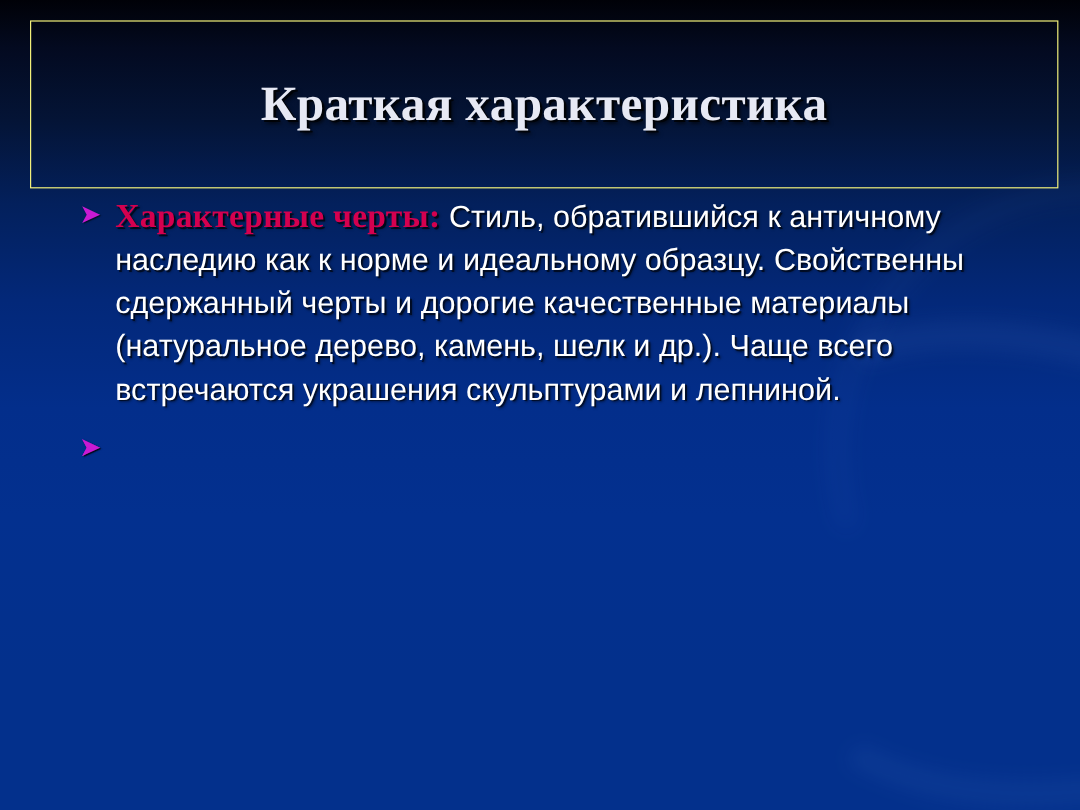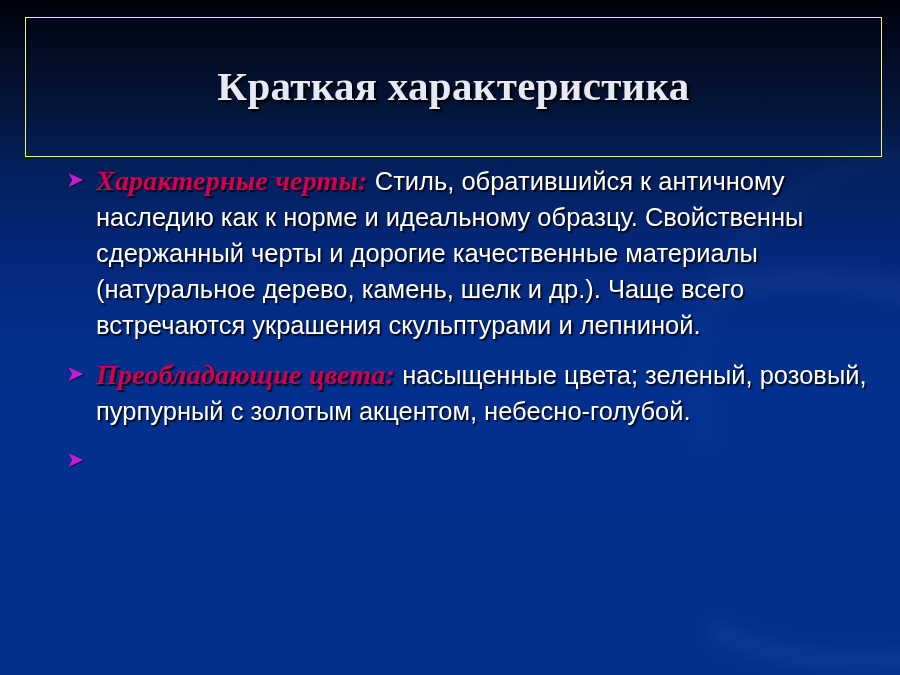--- a/index.html
+++ b/index.html
@@ -136,21 +136,20 @@
   }
   .lead {
     color: #d4004f;
     font-family: "Liberation Serif", "DejaVu Serif", serif;
     font-weight: bold;
     font-size: 28px;
     letter-spacing: 0.2px;
     text-shadow:
       1.5px 1.5px 0 rgba(0,0,0,0.6),
       2px 2px 2px rgba(0,0,0,0.4);
-    font-style: italic;
   }
 </style>
 </head>
 <body>
 
 <div id="slide">
 
   <div class="swoosh swoosh-a"></div>
   <div class="swoosh swoosh-b"></div>
   <div class="swoosh swoosh-c"></div>
@@ -162,21 +161,20 @@
 
   <div id="body">
 
     <div class="bullet-row">
       <span class="bullet-marker">➤</span>
       <div class="bullet-text"><span class="lead">Характерные черты:</span><span> Стиль, обратившийся к античному наследию как к норме и идеальному образцу. Свойственны сдержанный черты и дорогие качественные материалы (натуральное дерево, камень, шелк и др.). Чаще всего встречаются украшения скульптурами и лепниной.</span></div>
     </div>
 
     <div class="bullet-row">
       <span class="bullet-marker">➤</span>
-      <div class="bullet-text"><span class="lead">Преобладающие цвета:</span><span> насыщенные цвета; зеленый, розовый, пурпурный с золотым акцентом, небесно-голубой.</span></div>
     </div>
 
     <div class="bullet-row">
       <span class="bullet-marker">➤</span>
     </div>
 
   </div>
 </div>
 
 </body></html>

